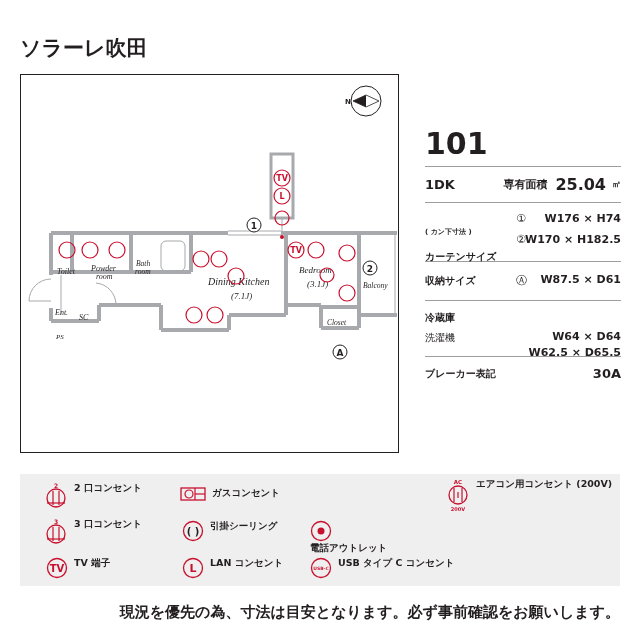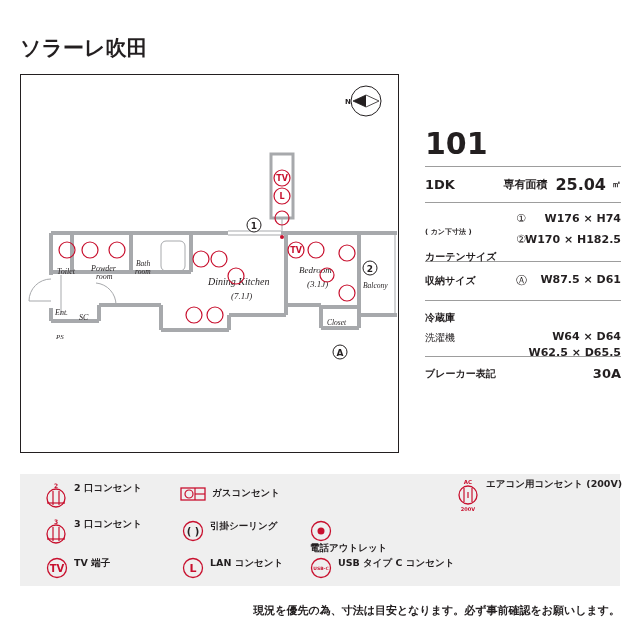--- a/index.html
+++ b/index.html
@@ -42,21 +42,21 @@
   .appl .v2 { position: absolute; right: 0; top: 29px; font-size: 11px; font-weight: bold; }
 
   .breaker { position: relative; height: 34px; }
   .breaker .lbl { position: absolute; left: 0; top: 10px; font-size: 10px; font-weight: bold; }
   .breaker .v { position: absolute; right: 0; top: 9px; font-size: 13px; font-weight: bold; }
 
   .legend { position: absolute; left: 20px; top: 474px; width: 600px; height: 112px; background: #efefef; }
   .lg { position: absolute; display: flex; align-items: flex-start; font-size: 9.5px; font-weight: bold; color: #231f20; white-space: nowrap; }
   .lg svg { display: block; margin-right: 6px; }
 
-  .note { position: absolute; right: 20px; top: 603px; font-size: 11px; font-weight: bold; color: #231f20; padding-left: 37px; }
+  .note { position: absolute; right: 20px; top: 603px; font-size: 15px; font-weight: bold; color: #231f20; padding-left: 37px; }
 </style>
 </head>
 <body>
 
 <div class="title">ソラーレ吹田</div>
 
 <div class="plan-frame">
   <svg width="377" height="377" viewBox="0 0 377 377">
     <g font-family="Liberation Serif, serif" font-style="italic" fill="#231f20">
 
@@ -220,21 +220,21 @@
   </div>
   <div class="lg" style="left:160px; top:13px;">
     <svg width="26" height="14" viewBox="0 0 26 14">
       <rect x="1" y="1" width="24" height="12" fill="none" stroke="#c8102e" stroke-width="1.3"></rect>
       <circle cx="9" cy="7" r="4" fill="none" stroke="#c8102e" stroke-width="1.2"></circle>
       <line x1="15" y1="1" x2="15" y2="13" stroke="#c8102e" stroke-width="1.2"></line>
       <line x1="15" y1="7" x2="25" y2="7" stroke="#c8102e" stroke-width="1.2"></line>
     </svg>
     <span>ガスコンセント</span>
   </div>
-  <div class="lg" style="left:436px; top:4px;">
+  <div class="lg" style="left:426px; top:4px;">
     <svg width="24" height="34" viewBox="0 0 24 34">
       <text x="12" y="6" font-size="5.5" fill="#c8102e" text-anchor="middle" font-family="DejaVu Sans, sans-serif" font-weight="bold">AC</text>
       <circle cx="12" cy="17" r="9" fill="none" stroke="#c8102e" stroke-width="1.3"></circle>
       <line x1="8" y1="10" x2="8" y2="24" stroke="#c8102e" stroke-width="1.2"></line>
       <line x1="16" y1="10" x2="16" y2="24" stroke="#c8102e" stroke-width="1.2"></line>
       <line x1="12" y1="14" x2="12" y2="20" stroke="#c8102e" stroke-width="1.2"></line>
       <text x="12" y="33" font-size="5" fill="#c8102e" text-anchor="middle" font-family="DejaVu Sans, sans-serif" font-weight="bold">200V</text>
     </svg>
     <span>エアコン用コンセント (200V)</span>
   </div>

